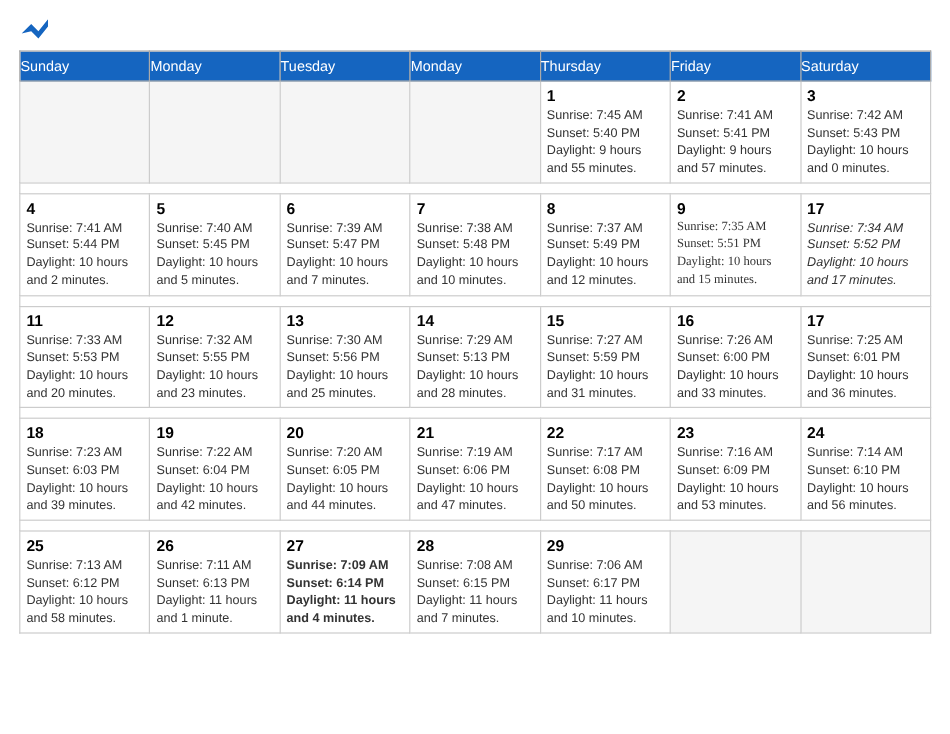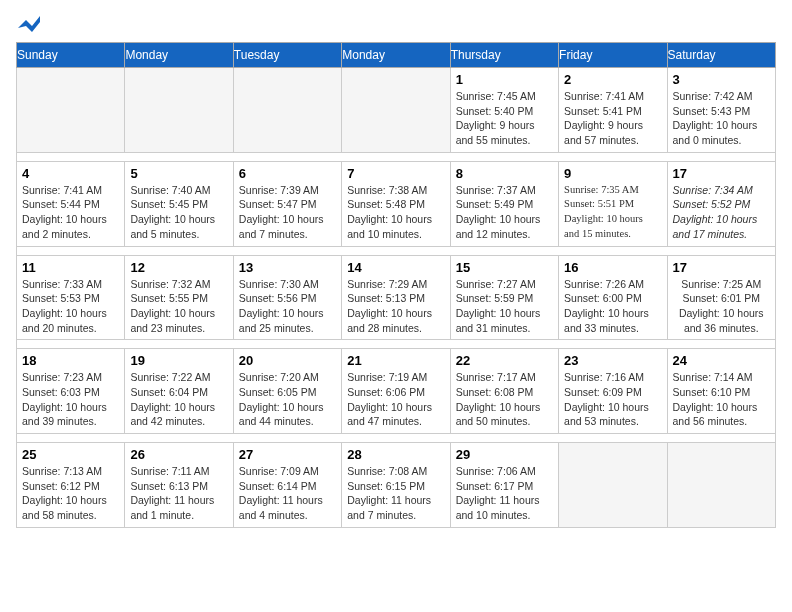--- a/index.html
+++ b/index.html
@@ -242,21 +242,21 @@
         </td>
         <td>
           <span class="day-num">16</span>
           <div class="day-info" style="white-space: pre-line;">Sunrise: 7:26 AM
 Sunset: 6:00 PM
 Daylight: 10 hours
 and 33 minutes.</div>
         </td>
         <td>
           <span class="day-num">17</span>
-          <div class="day-info" style="white-space: pre-line; text-align: center;">Sunrise: 7:25 AM
+          <div class="day-info" style="white-space: pre-line;">Sunrise: 7:25 AM
 Sunset: 6:01 PM
 Daylight: 10 hours
 and 36 minutes.</div>
         </td>
       </tr>
       <tr>
         <td colspan="7" class="row-separator"></td>
       </tr>
       <tr>
         <td>
@@ -322,21 +322,21 @@
         </td>
         <td>
           <span class="day-num">26</span>
           <div class="day-info" style="white-space: pre-line;">Sunrise: 7:11 AM
 Sunset: 6:13 PM
 Daylight: 11 hours
 and 1 minute.</div>
         </td>
         <td>
           <span class="day-num">27</span>
-          <div class="day-info" style="white-space: pre-line;">Sunrise: 7:09 AM
+          <div class="day-info" style="white-space: pre-line; font-weight: bold;">Sunrise: 7:09 AM
 Sunset: 6:14 PM
 Daylight: 11 hours
 and 4 minutes.</div>
         </td>
         <td>
           <span class="day-num">28</span>
           <div class="day-info" style="white-space: pre-line;">Sunrise: 7:08 AM
 Sunset: 6:15 PM
 Daylight: 11 hours
 and 7 minutes.</div>

